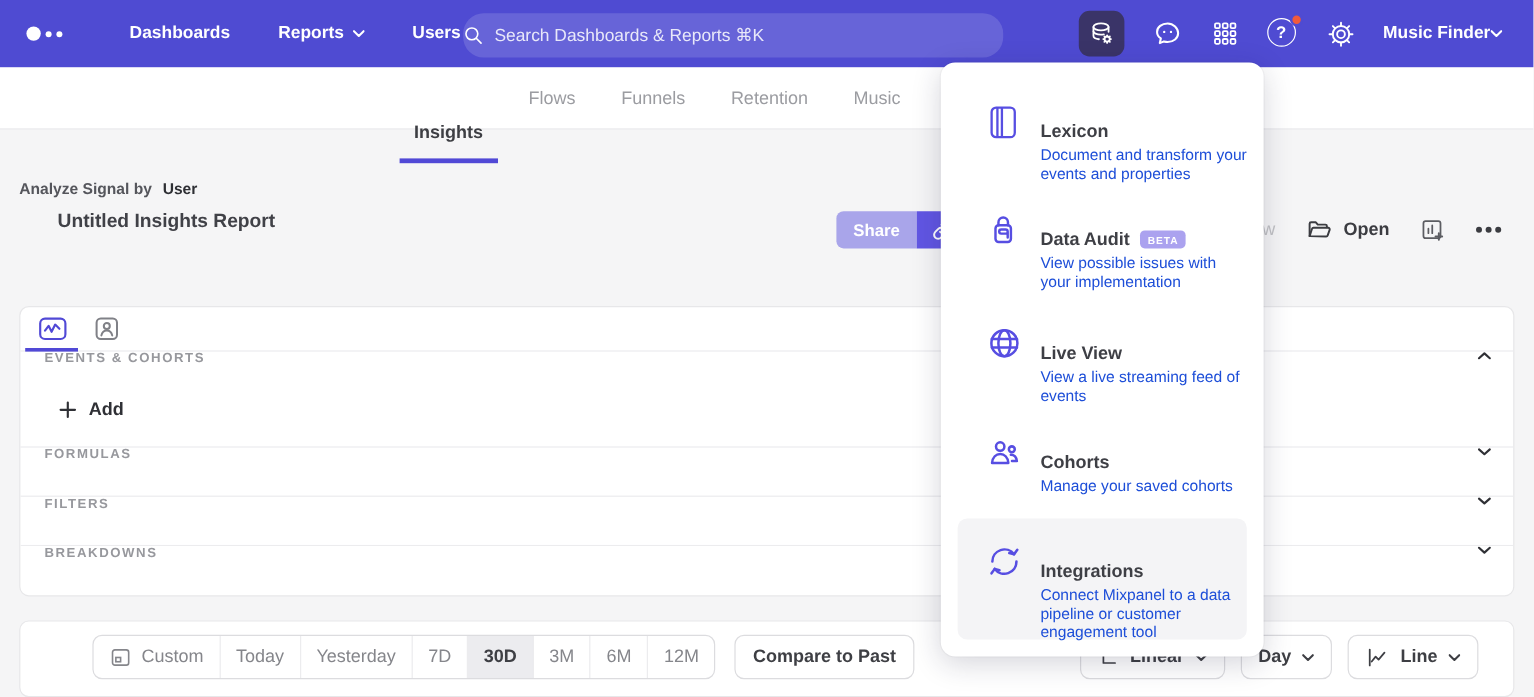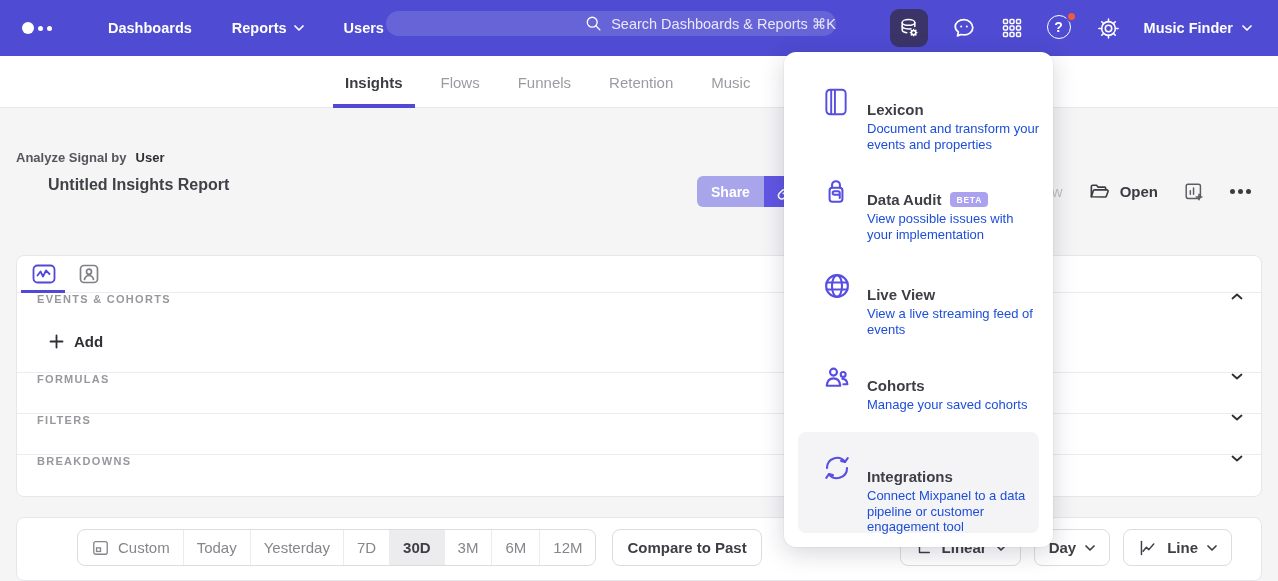--- a/index.html
+++ b/index.html
@@ -8,38 +8,38 @@
   .page { position:absolute; inset:0; width:1278px; height:581px; }
 
   
   .nav { position:absolute; left:0; top:0; width:1278px; height:56px; background:#4f4bd2; z-index:40; }
   .nav-left { position:absolute; left:22px; top:0; height:56px; display:flex; align-items:center; gap:40px; }
   .logo { display:flex; align-items:center; gap:4px; margin-right:16px; cursor:pointer; }
   .logo .d1 { width:12px; height:12px; border-radius:50%; background:#fff; }
   .logo .d2, .logo .d3 { width:5px; height:5px; border-radius:50%; background:#fff; }
   .nav-link { color:#fff; font-size:14.5px; font-weight:700; display:flex; align-items:center; gap:7px; cursor:pointer; }
   .nav-link svg { display:block; }
-  .search { position:absolute; left:386px; top:11px; width:450px; height:25px; border-radius:17px;
-            background:rgba(255,255,255,.14); display:flex; align-items:center; justify-content:flex-end; gap:9px;
+  .search { position:absolute; left:386px; top:11px; width:450px; height:37px; border-radius:17px;
+            background:rgba(255,255,255,.14); display:flex; align-items:center; justify-content:flex-start; gap:9px;
             color:rgba(255,255,255,.85); font-size:14.5px; cursor:text; }
   .nav-right { position:absolute; right:26px; top:0; height:56px; display:flex; align-items:center; gap:23px; }
   .nav-iconbtn { width:38px; height:38px; border-radius:9px; display:flex; align-items:center; justify-content:center; cursor:pointer; }
   .nav-iconbtn.active { background:#3a3468; }
   .help-wrap { position:relative; width:26px; height:26px; }
   .help-circle { width:24px; height:24px; border:1.7px solid #fff; border-radius:50%; color:#fff;
                  font-size:14px; font-weight:700; display:flex; align-items:center; justify-content:center; }
   .help-dot { position:absolute; right:-4px; top:-4px; width:11px; height:11px; border-radius:50%;
               background:#f05a3c; border:2px solid #4f4bd2; }
-  .project { display:flex; align-items:center; gap:9px; color:#fff; font-size:14.5px; font-weight:700; cursor:pointer; }
+  .project { display:flex; align-items:center; color:#fff; font-size:14.5px; font-weight:700; cursor:pointer; }
 
   
   .tabbar { position:absolute; left:0; top:56px; width:1278px; height:52px; background:#fff; border-bottom:1px solid #e7e7e9; }
   .tabs { position:absolute; left:345px; top:0; height:52px; display:flex; gap:38px; }
   .tab { position:relative; height:52px; display:flex; align-items:center; font-size:15px; color:#9b9ca1; cursor:pointer; }
-  .tab.active { color:#3d3e43; font-weight:700; }
+  .tab.active { color:#3d3e43; font-weight:700;margin-top:28px; }
   .tab.active .underline { position:absolute; left:-12px; right:-12px; bottom:0; height:4px; background:#5149d6; }
 
   
   .context { position:absolute; left:16px; top:150px; font-size:13px; font-weight:700; color:#55565c; }
   .context .ctx-val { color:#2e2f34; margin-left:9px; cursor:pointer; }
   .report-title { position:absolute; left:16px; top:176px; font-size:16px; font-weight:700; color:#404147;margin-left:32px; }
   .share-group { position:absolute; left:697px; top:176px; display:flex; height:31px; z-index:10; }
   .share-btn { background:#a9a5ea; color:#fff; font-size:14px; font-weight:700; border:none;
                border-radius:6px 0 0 6px; padding:0 14px; cursor:pointer; }
   .link-btn { background:#6156e3; border:none; border-radius:0 6px 6px 0; width:43px; display:flex;

